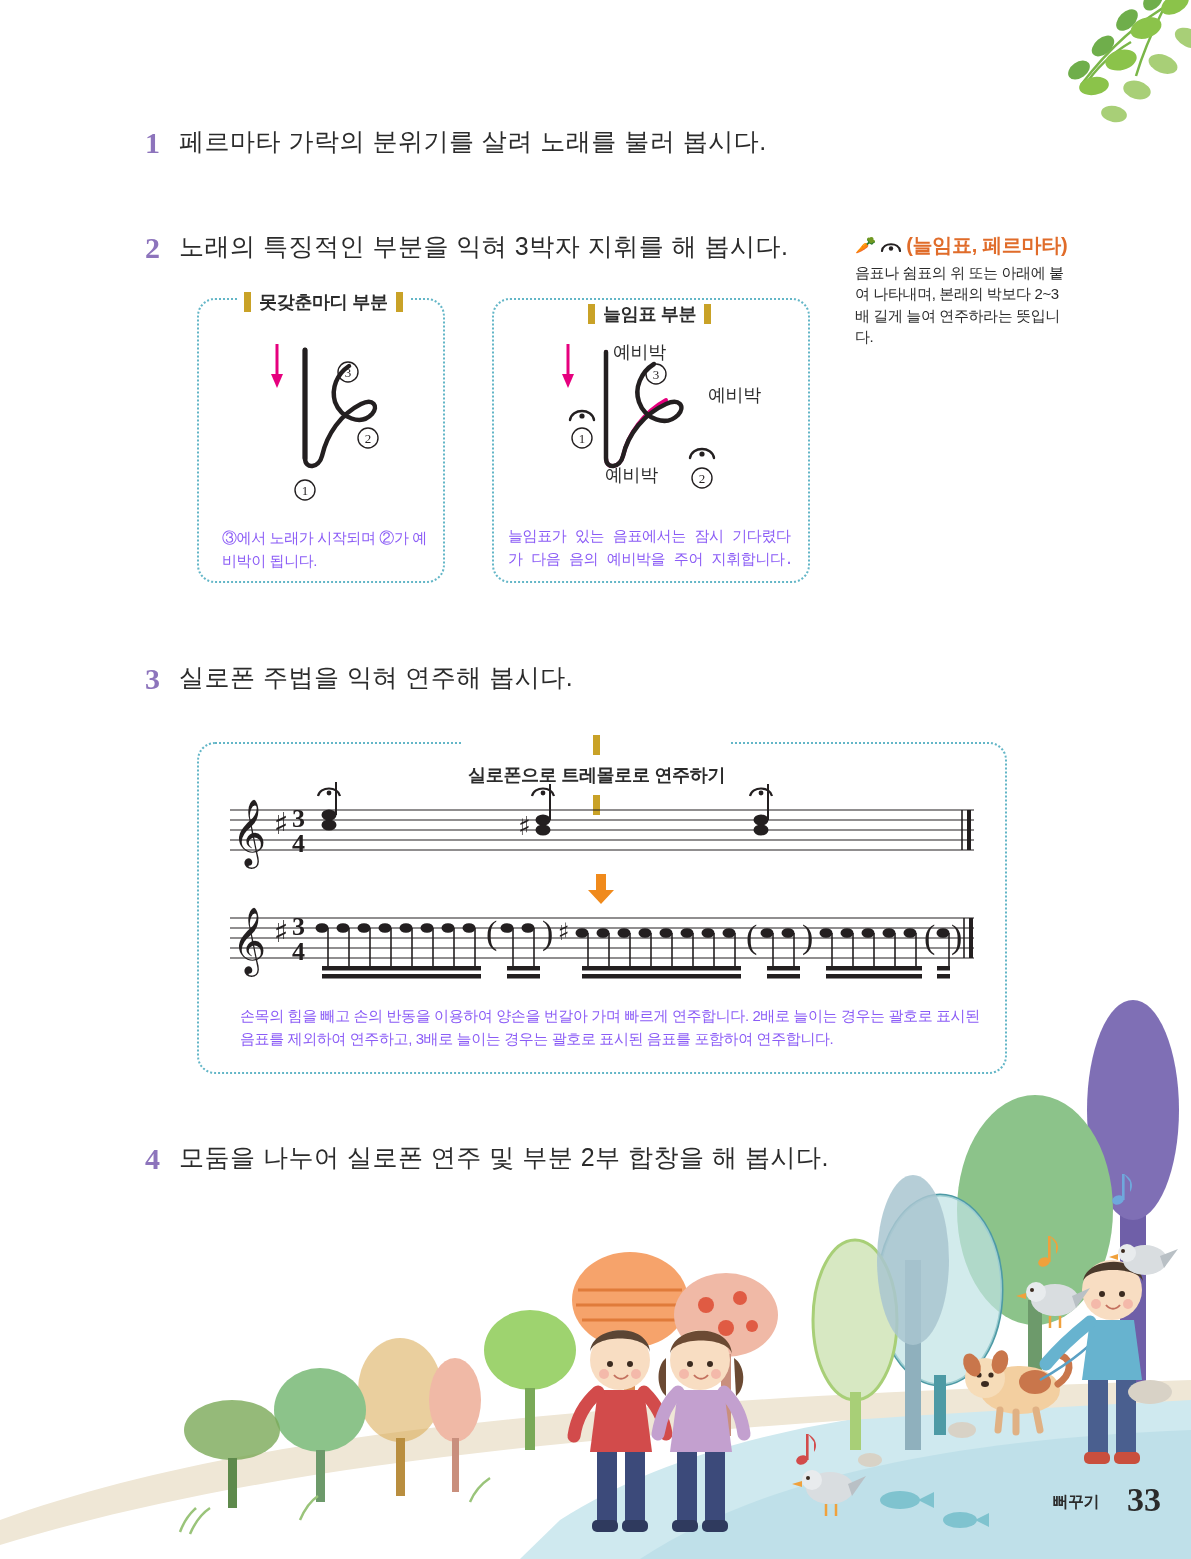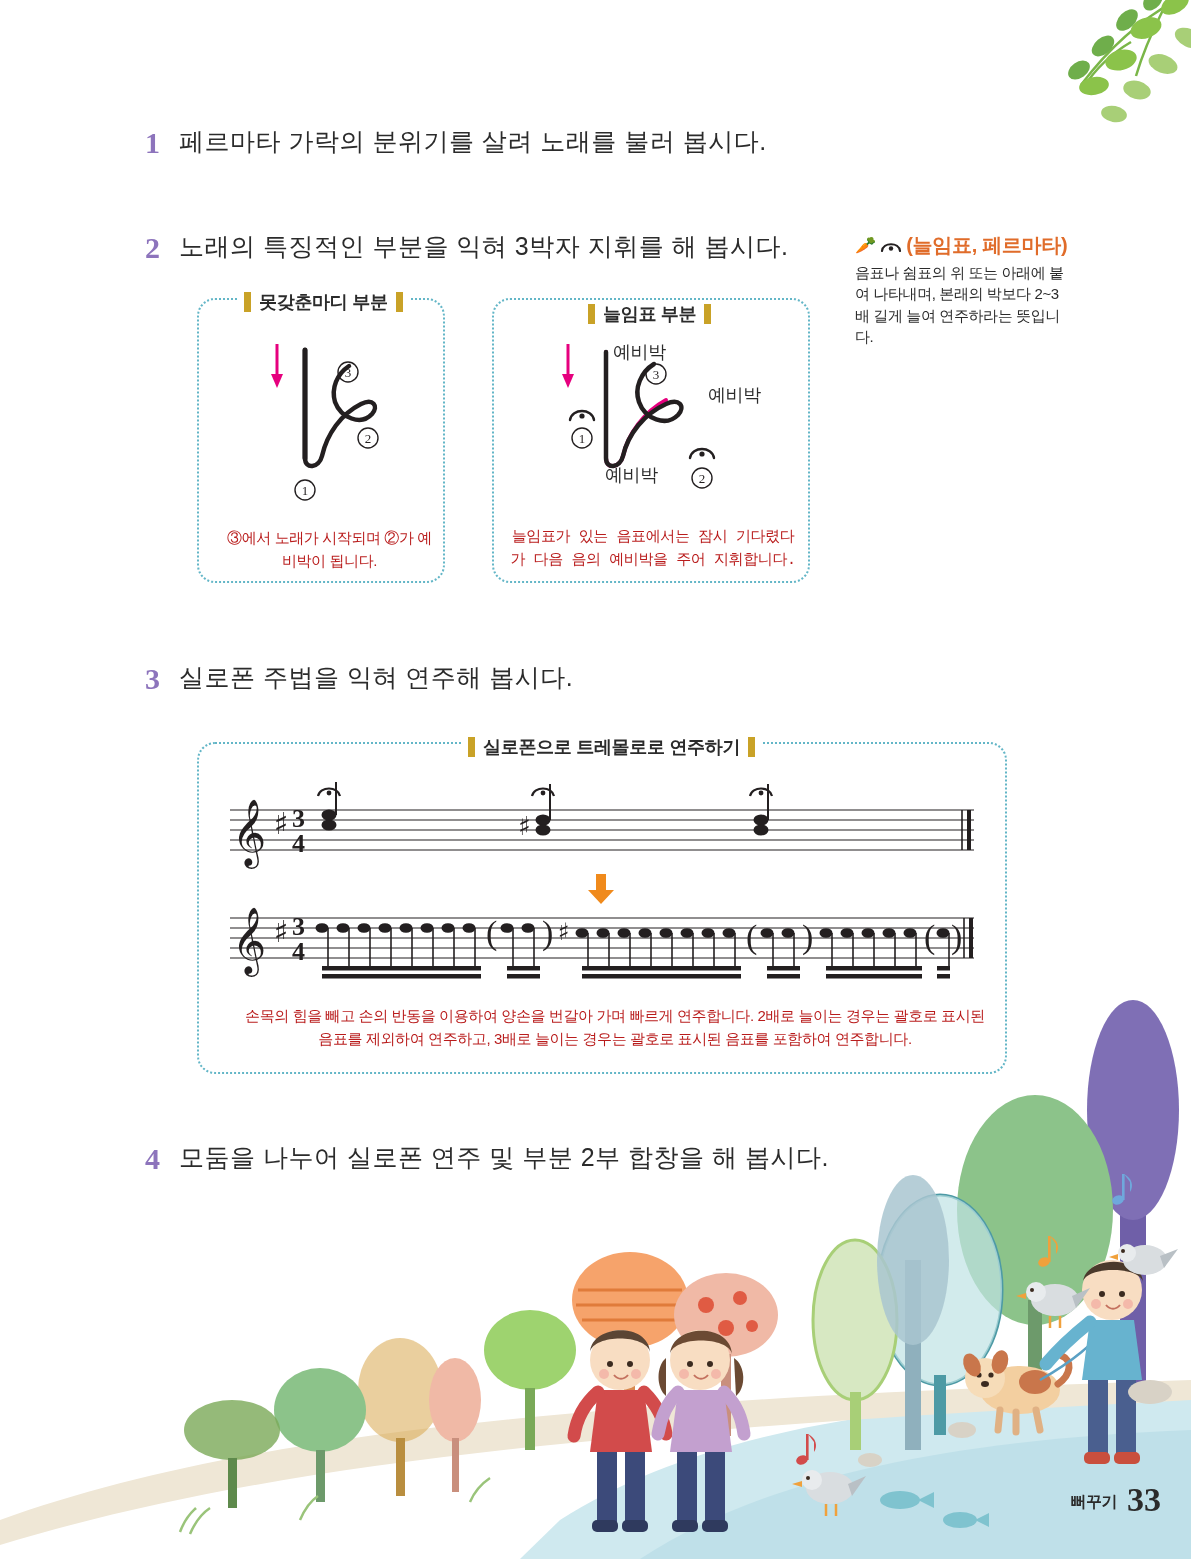--- a/index.html
+++ b/index.html
@@ -121,30 +121,29 @@
   }
   .ribbon .bar.right { background: #c9a227; }
   .ribbon .label {
     font-size: 18px;
     font-weight: bold;
     color: #2b2b2b;
     letter-spacing: -0.3px;
   }
   #ribbon-a { left: 238px; top: 290px; }
   #ribbon-b { left: 582px; top: 302px; }
-  #ribbon-c { left: 462px; top: 735px; }
+  #ribbon-c { left: 462px; top: 735px; flex-direction: column; }
 
   
   .caption {
     position: absolute;
     font-size: 15px;
     line-height: 1.5;
-    color: #b91c1c;
+    color: #8b5cf6;
     letter-spacing: -0.4px;
-    text-align: center;
   }
   #cap-a { left: 222px; top: 527px; width: 215px; }
   #cap-b { left: 508px; top: 527px; width: 290px; font-family: Liberation Mono, monospace; }
   #cap-c { left: 240px; top: 1005px; width: 750px; }
 
   
   .diagram { position: absolute; }
   #diag-a { left: 245px; top: 330px; width: 170px; height: 190px; }
   #diag-b { left: 540px; top: 330px; width: 240px; height: 190px; }
 
@@ -177,21 +176,21 @@
     pointer-events: none;
   }
 
   
   .footer {
     position: absolute;
     right: 30px;
     bottom: 42px;
     display: flex;
     align-items: flex-end;
-    gap: 10px;
+    gap: 28px;
     margin-top: 43px;
   }
   .footer .song {
     font-size: 16px;
     font-weight: bold;
     color: #2b2b2b;
     letter-spacing: -0.5px;
     padding-bottom: 4px;
   }
   .footer .pageno {

